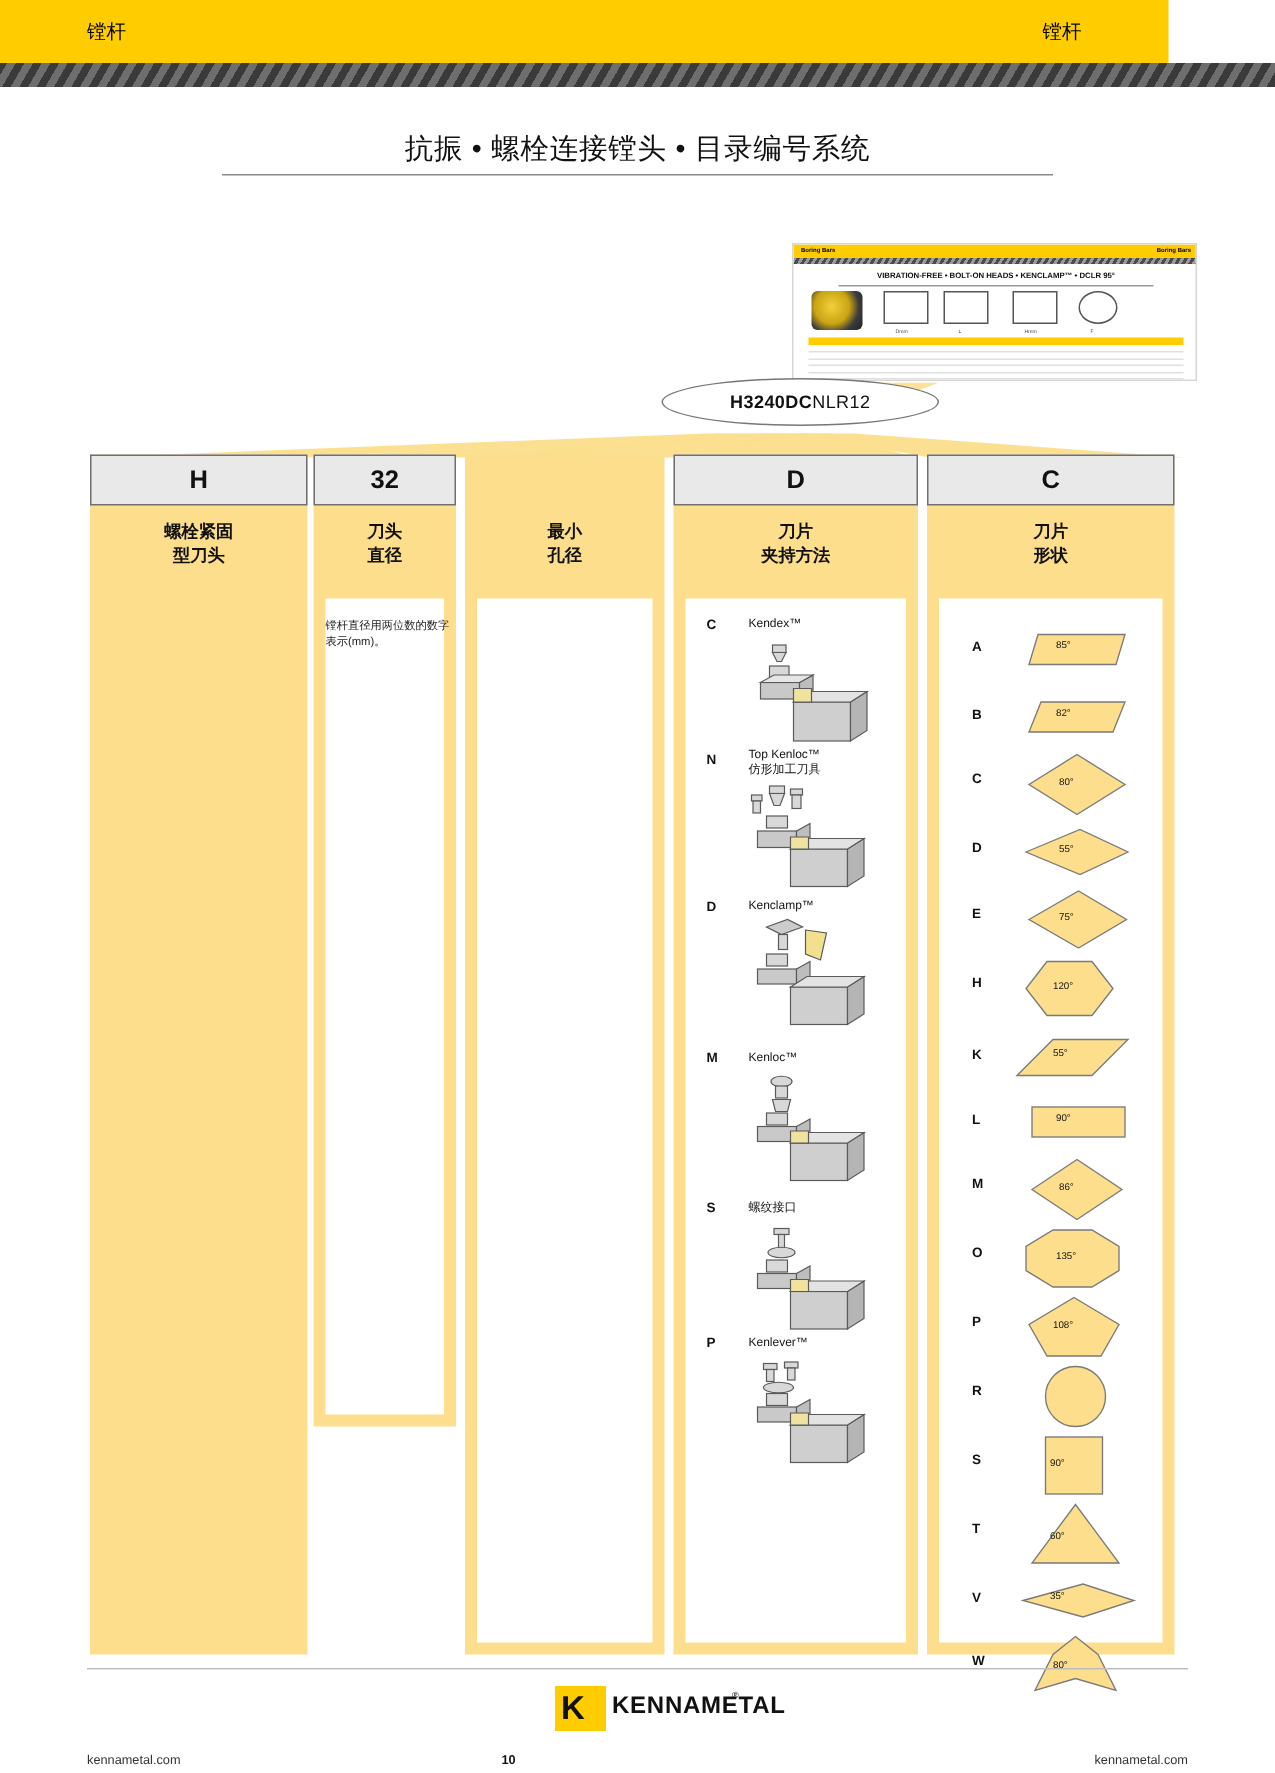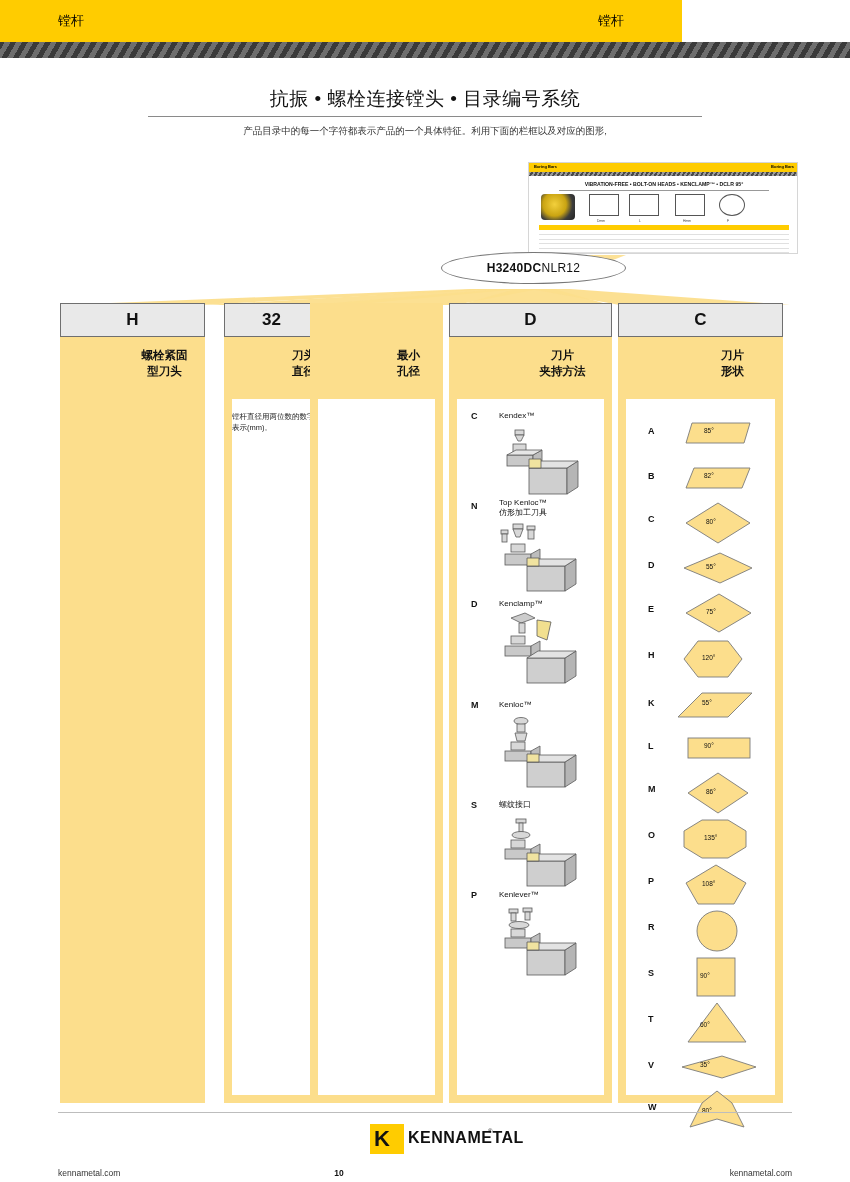--- a/index.html
+++ b/index.html
@@ -6,21 +6,21 @@
   html, body { margin:0; padding:0; }
   body {
     width: 850px; height: 1182px;
     background: #ffffff;
     font-family: "Liberation Sans", sans-serif;
     position: relative;
     overflow: hidden;
   }
   
   .header-bar {
-    position:absolute; top:0; left:0; width:682px; height:42px;
+    position:absolute; top:0; left:0; width:779px; height:42px;
     background:#FFCC00;
     padding-left:23px;
   }
   .header-bar .ht {
     position:absolute; top:12px;
     font-size:13px; color:#000; font-weight:normal;
   }
   .header-bar .ht.left { left:58px; }
   .header-bar .ht.right { right:58px; }
   .stripe-bar {
@@ -110,21 +110,20 @@
   .col-head {
     position:absolute; left:0; top:0; height:34px; width:100%;
     background:#e9e9e9; border:1px solid #6f6f6f;
     display:flex; align-items:center; justify-content:center;
     font-size:17px; font-weight:bold; color:#111;
   }
   .col-title {
     position:absolute; top:44px; left:0; width:100%;
     text-align:center; font-size:11.5px; color:#111; line-height:16px;
     font-weight:bold;
-    margin-left:32px;
   }
   .col-white {
     position:absolute; left:8px; right:8px; top:96px; bottom:8px;
     background:#ffffff;
   }
   .note {
     position:absolute; left:8px; top:108px; width:86px;
     font-size:7.5px; color:#222; line-height:11px;
   }
   
@@ -177,21 +176,20 @@
 
 <div class="header-bar">
   <div class="ht left">镗杆</div>
   <div class="ht right">镗杆</div>
 </div>
 <div class="stripe-bar"></div>
 
 <div class="title">抗振 • 螺栓连接镗头 • 目录编号系统</div>
 <div class="title-rule"></div>
 <div class="subtitle">
-  <div>产品目录中的每一个字符都表示产品的一个具体特征。利用下面的栏框以及对应的图形,</div>
 </div>
 
 <div class="thumb">
   <div class="tb-top">
     <span class="l">Boring Bars</span>
     <span class="r">Boring Bars</span>
   </div>
   <div class="tb-stripe"></div>
   <div class="tb-title">VIBRATION-FREE • BOLT-ON HEADS • KENCLAMP™ • DCLR 95°</div>
   <div class="tb-rule"></div>
@@ -233,21 +231,21 @@
 </div>
 
 <div class="col" style="left:60px; width:145px; height:800px;">
   <div class="col-head">H</div>
   <div class="col-title">
     <div>螺栓紧固</div>
     <div>型刀头</div>
   </div>
 </div>
 
-<div class="col" style="left:224px; width:95px; height:800px;">
+<div class="col" style="left:209px; width:95px; height:648px;">
   <div class="col-head">32</div>
   <div class="col-title">
     <div>刀头</div>
     <div>直径</div>
   </div>
   <div class="col-white"></div>
   <div class="note">镗杆直径用两位数的数字表示(mm)。</div>
 </div>
 
 <div class="col" style="left:310px; width:133px; height:800px;">

